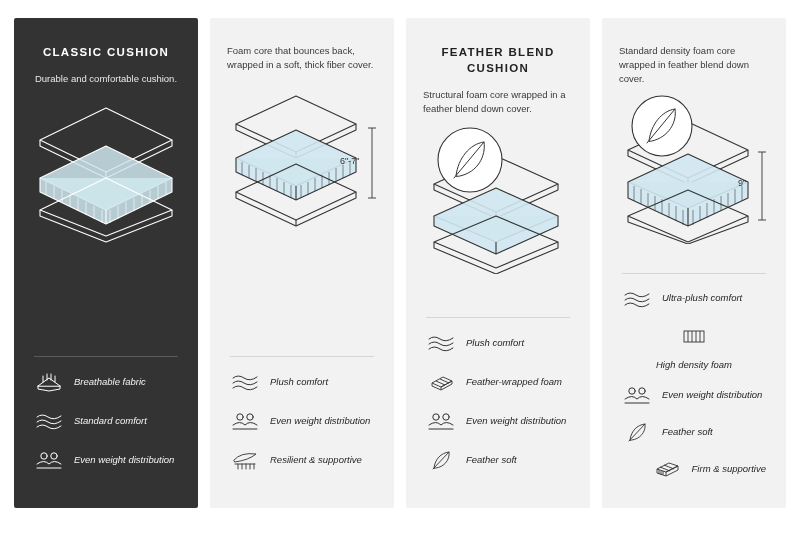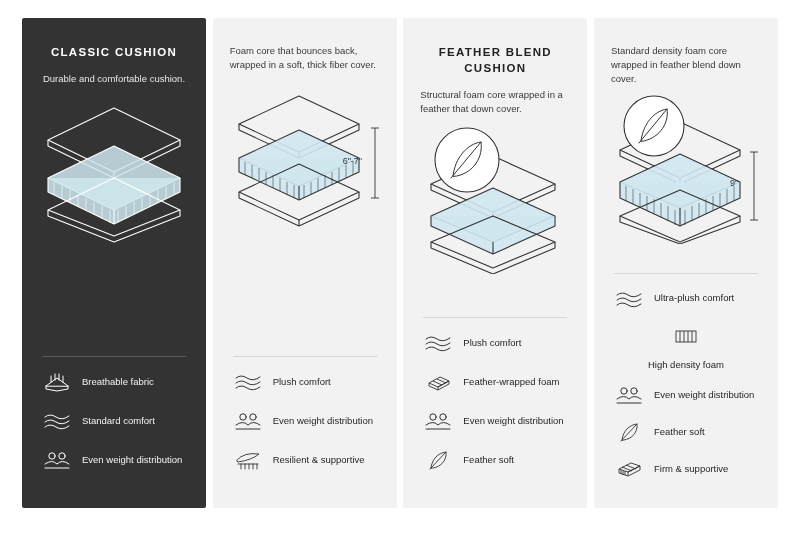--- a/index.html
+++ b/index.html
@@ -12,21 +12,21 @@
     background: #ffffff;
     font-family: "Liberation Sans", sans-serif;
     overflow: hidden;
   }
   .board {
     position: relative;
     width: 800px;
     height: 534px;
     display: flex;
     justify-content: space-between;
-    padding: 18px 22px;
+    padding: 18px 14px;
     box-sizing: border-box;
   }
   .card {
     position: relative;
     width: 184px;
     height: 490px;
     box-sizing: border-box;
     border-radius: 2px;
     display: flex;
     flex-direction: column;
@@ -69,20 +69,21 @@
     flex: none;
   }
   .diagram-wrap svg {
     display: block;
   }
   .features {
     width: 100%;
     margin-top: auto;
     padding: 0 6px 6px 6px;
     box-sizing: border-box;
+    font-style: italic;
   }
   .divider {
     width: 100%;
     height: 1px;
     background: #d6d6d6;
     margin-bottom: 12px;
   }
   .card.dark .divider {
     background: #5a5a5a;
   }
@@ -252,21 +253,21 @@
             <path d="M7 15 L7 20 M11 15 L11 20 M15 15 L15 20 M19 15 L19 20 M23 15 L23 20"></path>
           </svg>
         </span>
         <span class="feature-label">Resilient &amp; supportive</span>
       </div>
     </div>
   </div>
 
   <div class="card light">
     <h2 class="card-title">FEATHER BLEND CUSHION</h2>
-    <p class="card-desc">Structural foam core wrapped in a feather that down cover.</p>
+    <p class="card-desc">Structural foam core wrapped in a feather blend down cover.</p>
 
     <div class="diagram-wrap">
       <svg width="160" height="150" viewBox="0 0 160 150" fill="none">
         <g stroke="#333333" stroke-width="1.1" fill="none" stroke-linejoin="round">
           <path d="M78 32 L140 60 L78 88 L16 60 Z"></path>
           <path d="M16 60 L16 66 L78 94 L140 66 L140 60"></path>
           <path d="M78 88 L78 94"></path>
         </g>
         <g stroke="#333333" stroke-width="1.1" stroke-linejoin="round">
           <path d="M78 64 L140 92 L78 118 L16 92 Z" fill="#cfe7ef" fill-opacity="0.9"></path>
@@ -412,21 +413,21 @@
       <div class="feature" style="margin-bottom:11px;">
         <span class="feature-icon">
           <svg width="28" height="22" viewBox="0 0 28 22" fill="none" stroke="#333333" stroke-width="0.9" stroke-linecap="round">
             <path d="M7 19 C8 10 14 4 22 3 C23 11 17 18 9 19 Z"></path>
             <path d="M22 3 L6 20"></path>
           </svg>
         </span>
         <span class="feature-label">Feather soft</span>
       </div>
 
-      <div class="feature" style="margin-bottom:4px;">
+      <div class="feature" style="margin-bottom:4px;justify-content:flex-end;">
         <span class="feature-icon">
           <svg width="28" height="20" viewBox="0 0 28 20" fill="none" stroke="#333333" stroke-width="0.9" stroke-linejoin="round">
             <path d="M4 10 L16 4 L25 7 L13 13 Z"></path>
             <path d="M4 10 L4 14 L13 17 L13 13"></path>
             <path d="M13 13 L25 7 L25 11 L13 17"></path>
             <path d="M6 11 L6 15 M8 12 L8 16 M10 12 L10 16"></path>
             <path d="M7 8 L17 12 M11 6 L21 10"></path>
           </svg>
         </span>
         <span class="feature-label">Firm &amp; supportive</span>

